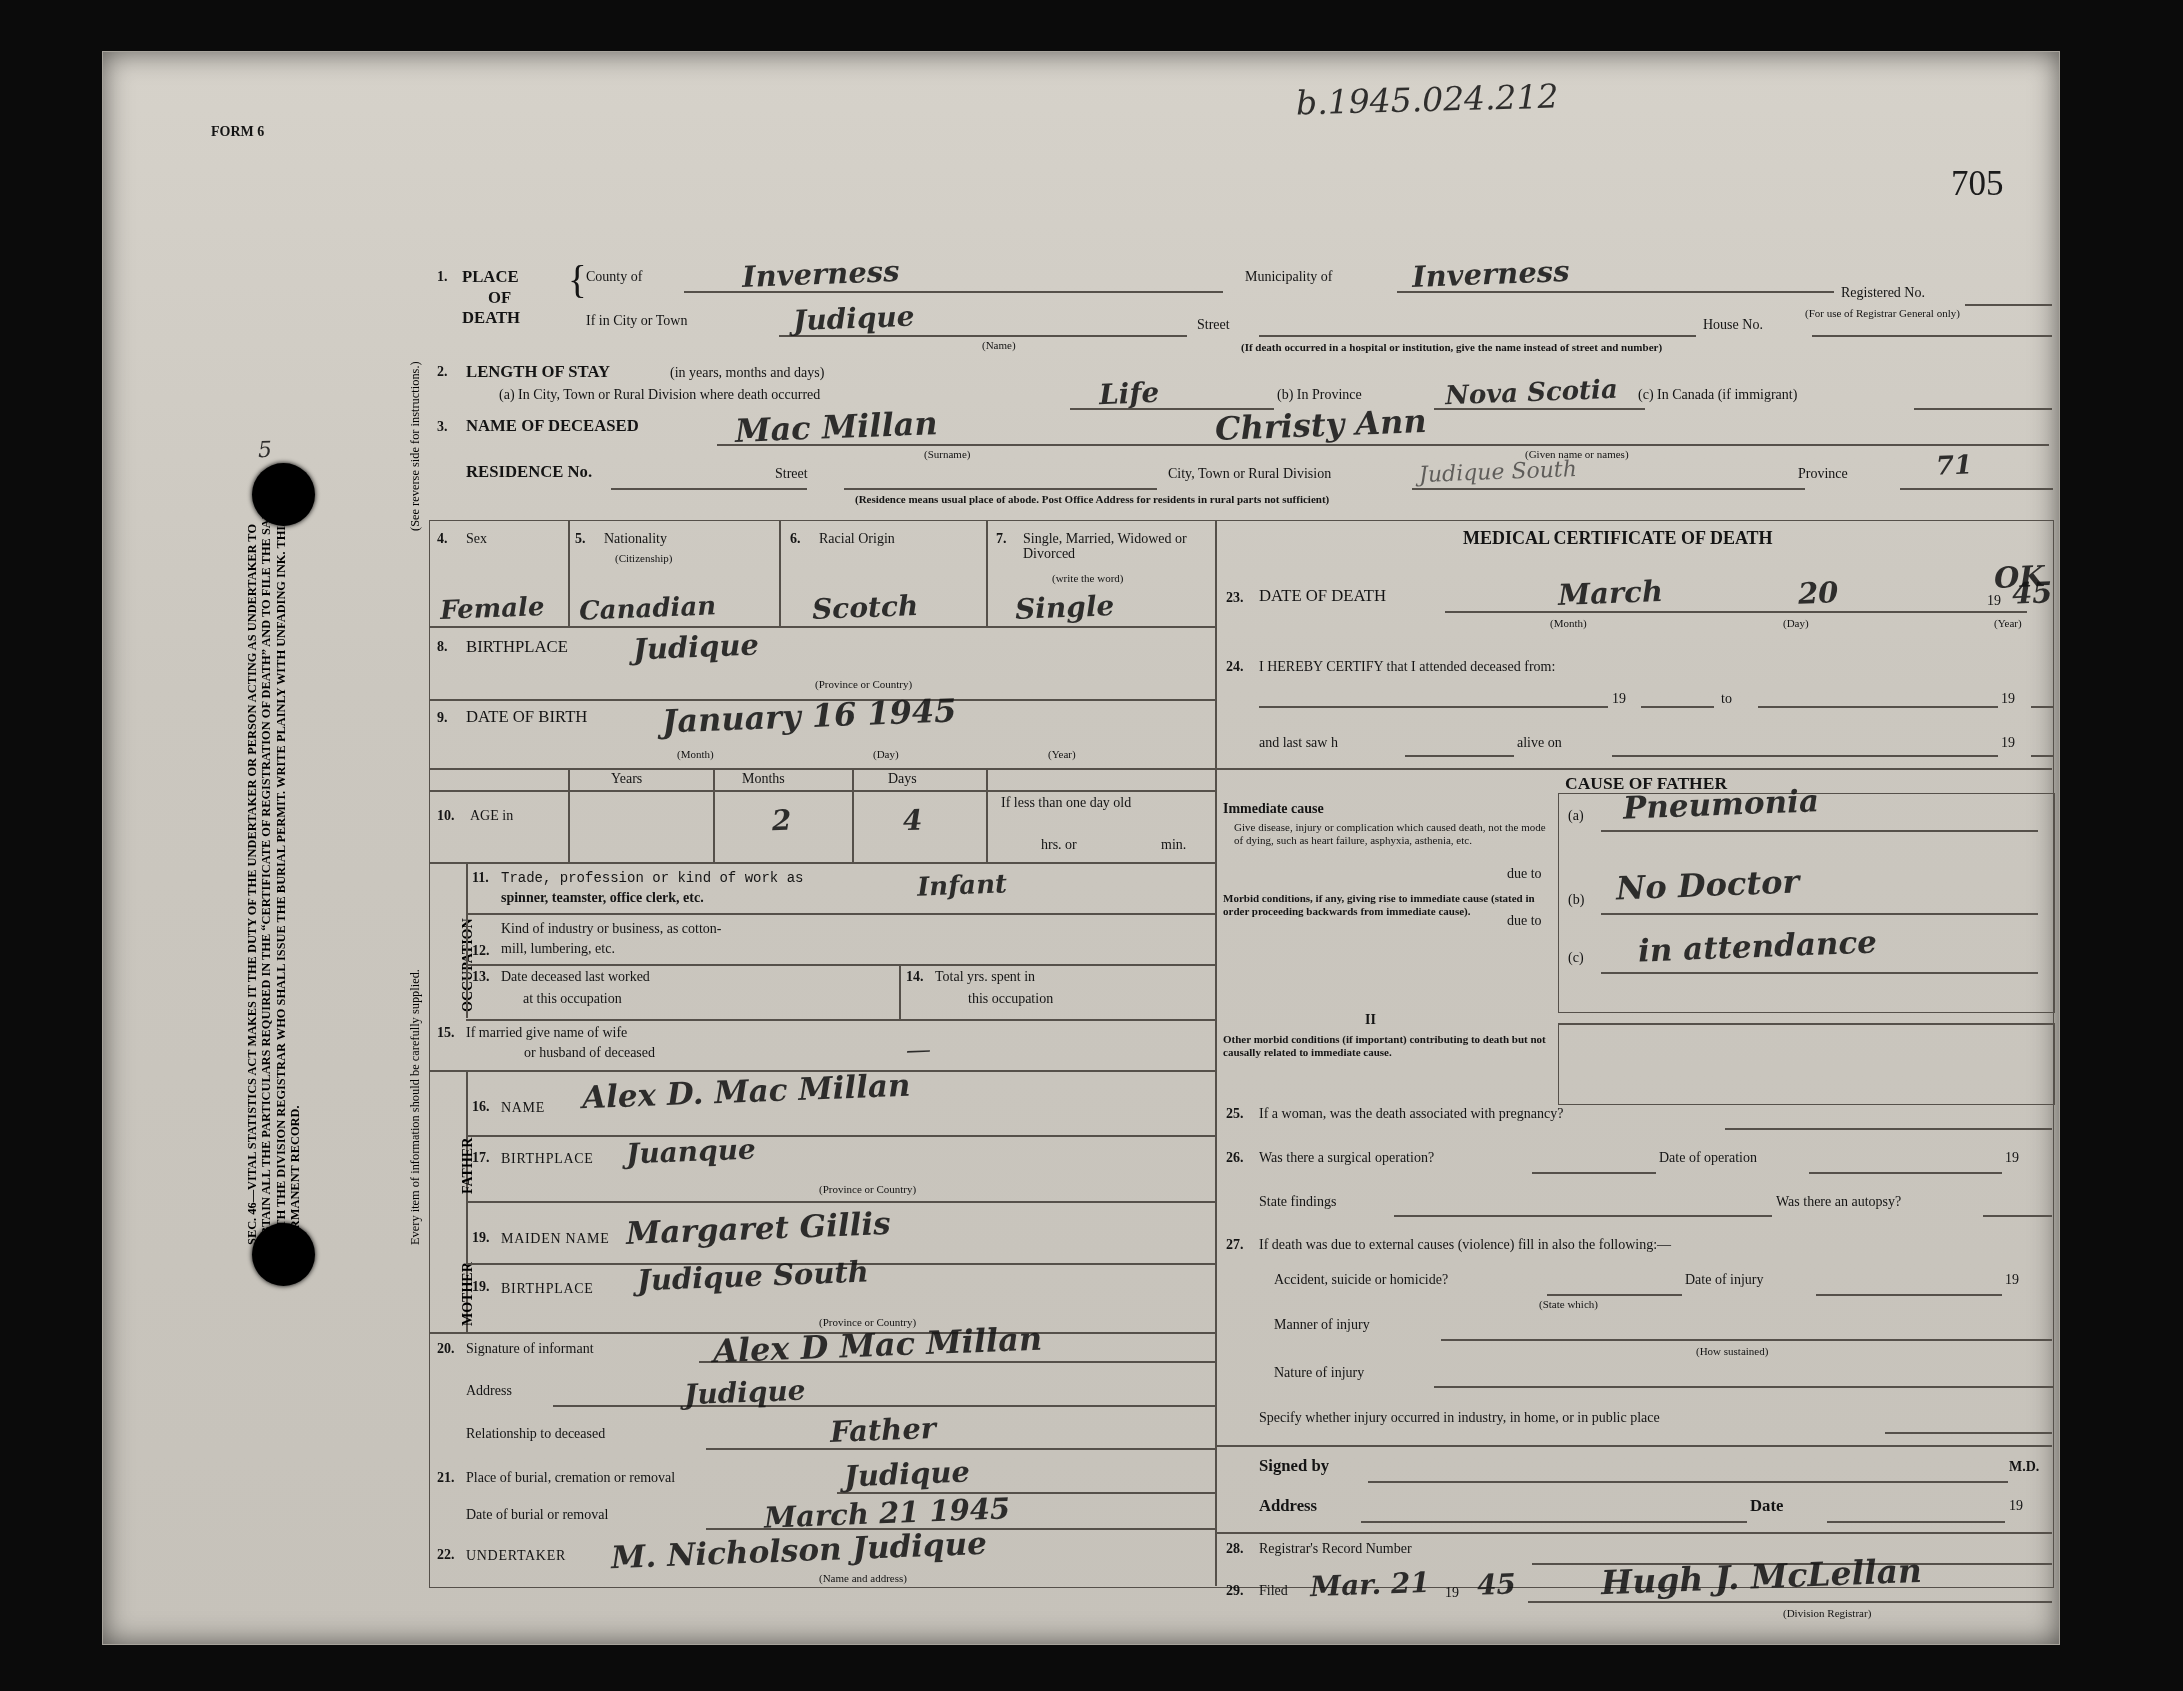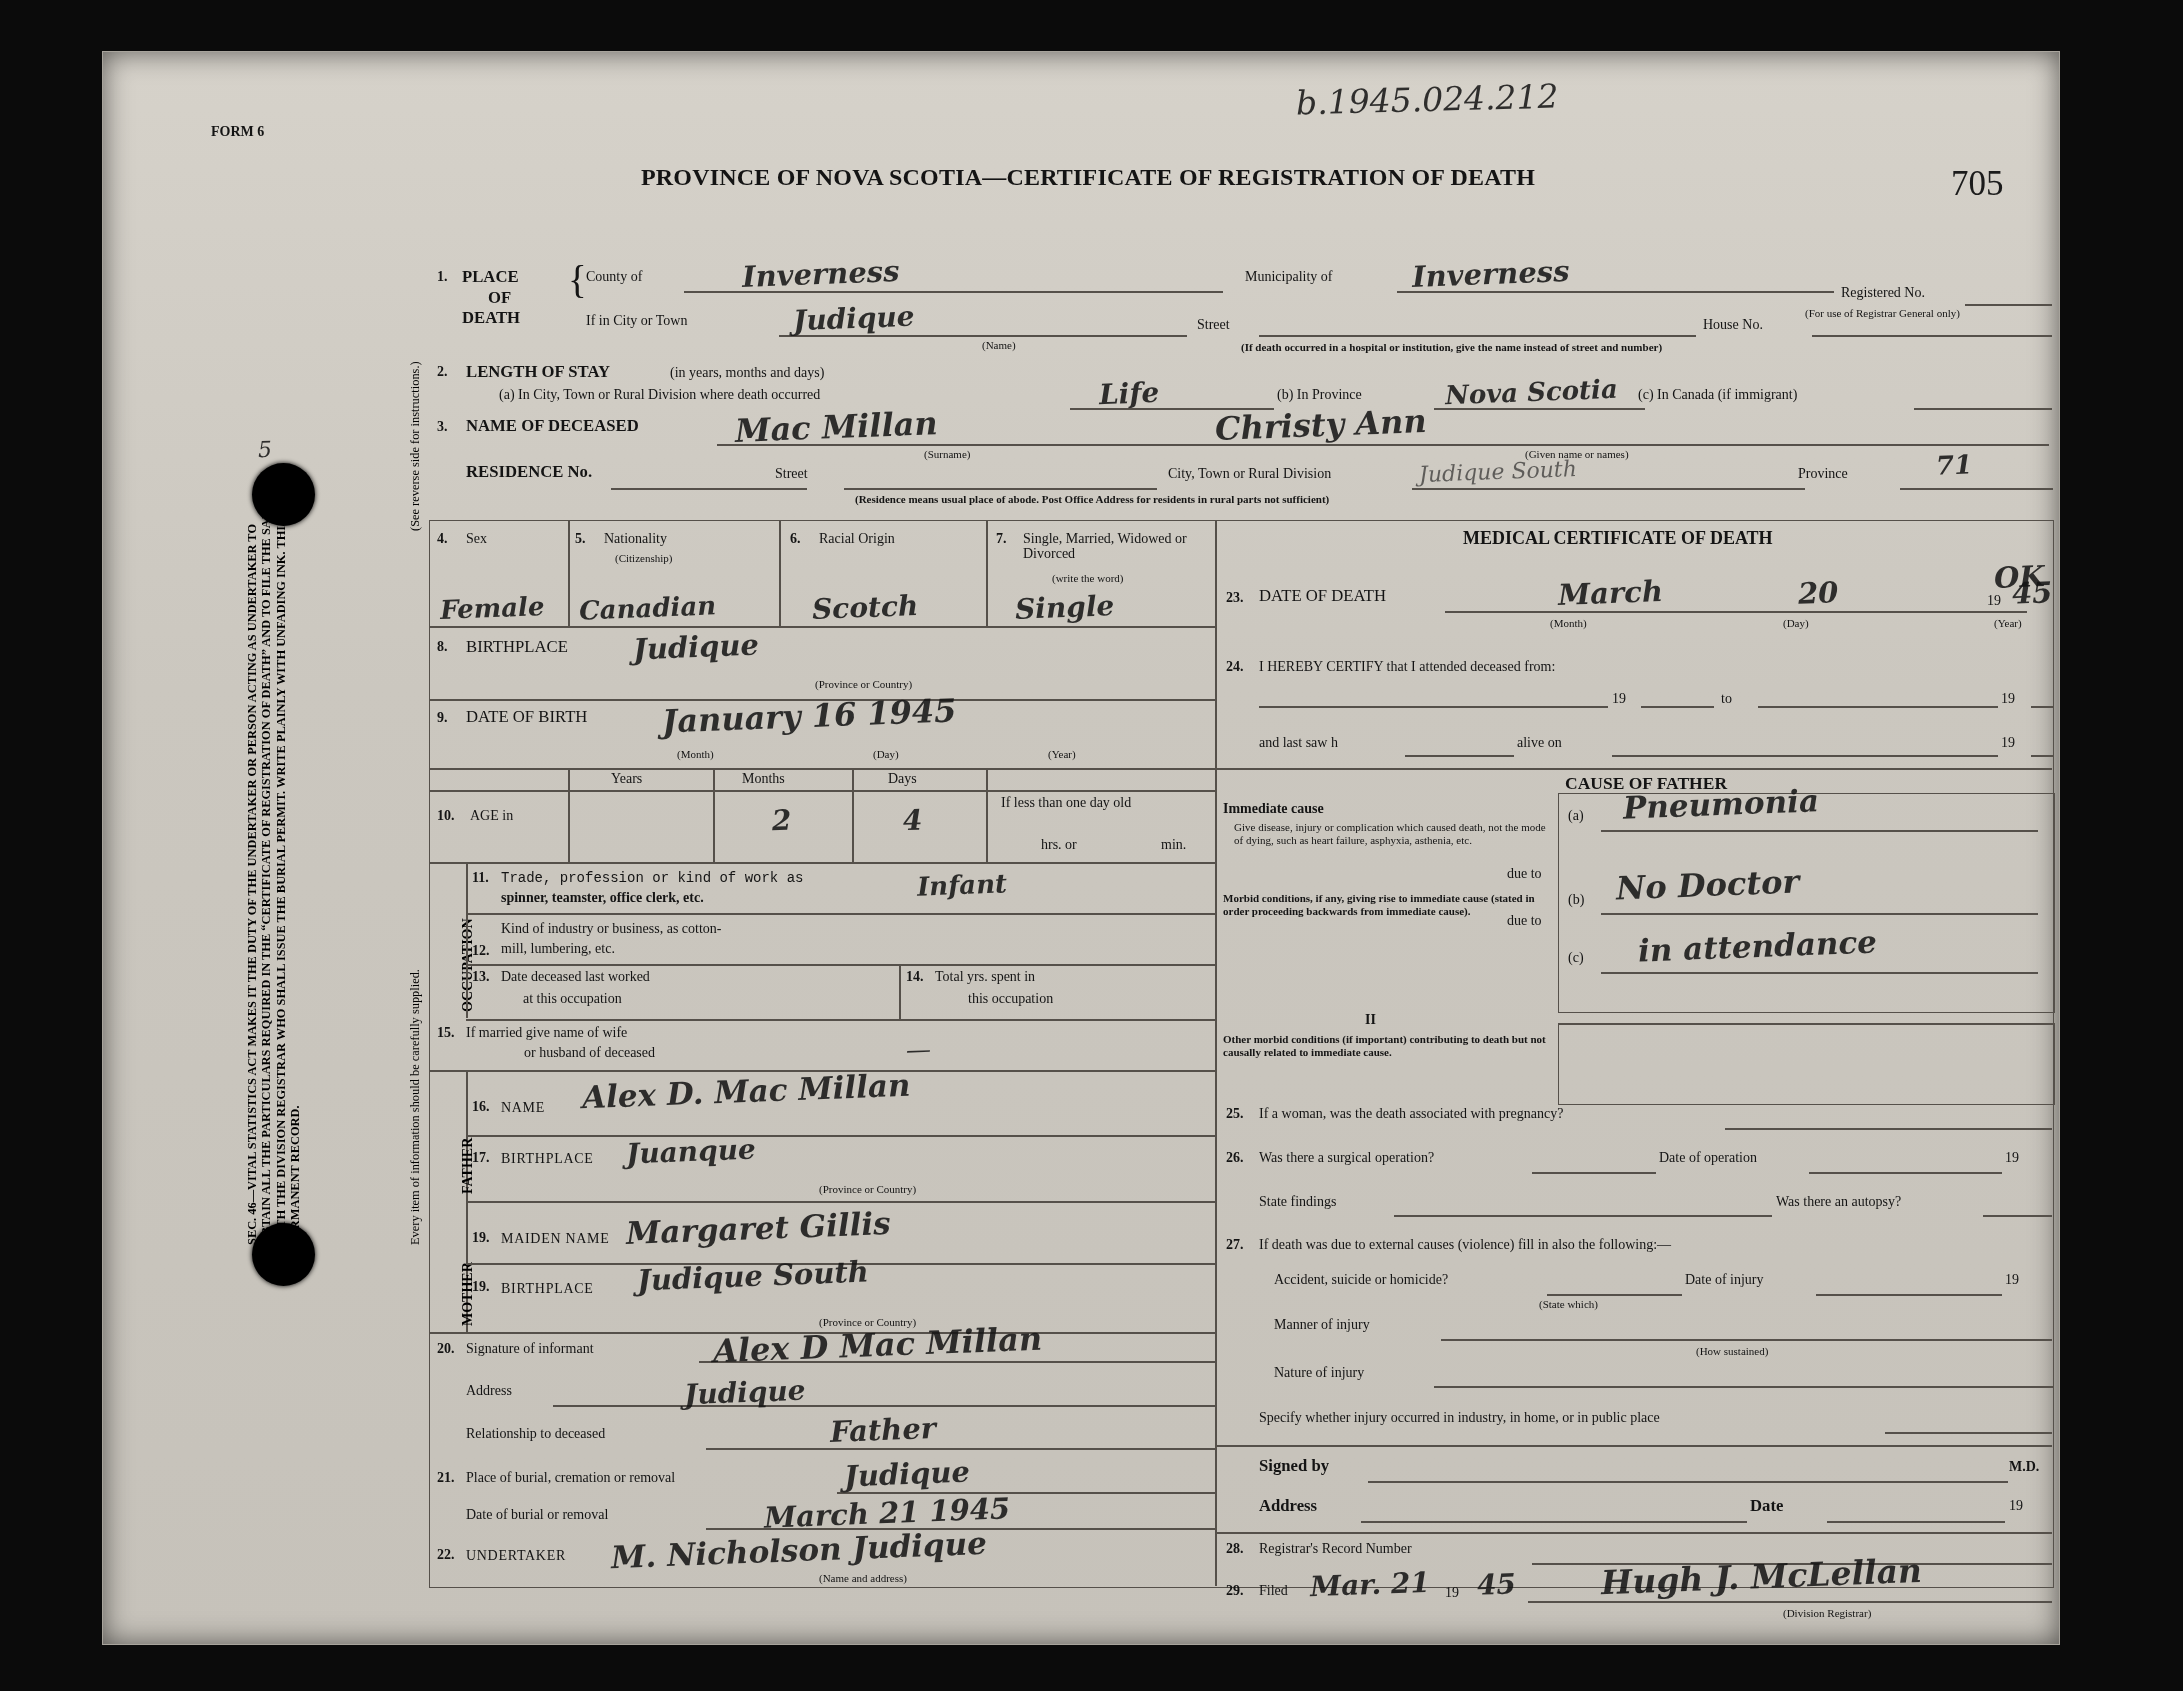--- a/index.html
+++ b/index.html
@@ -33,21 +33,20 @@
     <div class="paperedge"></div>
 
     <div class="hole h1"></div>
     <div class="hole h2"></div>
 
     <div class="lbl hw" style="left:1194px;top:29px;font-size:33px;transform:rotate(-1.5deg);">b.1945.024.212</div>
 
     <div class="lbl bold md" style="left:109px;top:73px;">FORM 6</div>
 
 
-    <div class="lbl bold" style="left:240px;top:113px;width:1492px;text-align:center;font-size:24px;letter-spacing:0.2px;">PROVINCE OF NOVA SCOTIA—CERTIFICATE OF REGISTRATION OF DEATH</div>
 
     <div class="lbl" style="left:1849px;top:113px;font-size:35px;font-family:'Liberation Serif',serif;color:#1b1b1b;">705</div>
 
     <div class="vert bold" style="left:143px;top:1194px;transform:rotate(-90deg);font-size:12.4px;width:771px;white-space:normal;line-height:1.15;">SEC. 46—VITAL STATISTICS ACT MAKES IT THE DUTY OF THE UNDERTAKER OR PERSON ACTING AS UNDERTAKER TO OBTAIN ALL THE PARTICULARS REQUIRED IN THE “CERTIFICATE OF REGISTRATION OF DEATH” AND TO FILE THE SAME WITH THE DIVISION REGISTRAR WHO SHALL ISSUE THE BURIAL PERMIT. WRITE PLAINLY WITH UNFADING INK. THIS IS A PERMANENT RECORD.</div>
     <div class="vert" style="left:306px;top:480px;transform:rotate(-90deg);font-size:12.4px;">(See reverse side for instructions.)</div>
     <div class="vert" style="left:306px;top:1194px;transform:rotate(-90deg);font-size:12.4px;">Every item of information should be carefully supplied.</div>
     <div class="lbl hw" style="left:156px;top:386px;font-size:22px;">5</div>
 
     <div class="lbl bold md" style="left:335px;top:218px;">1.</div>
     <div class="lbl bold lg" style="left:360px;top:216px;">PLACE</div>

